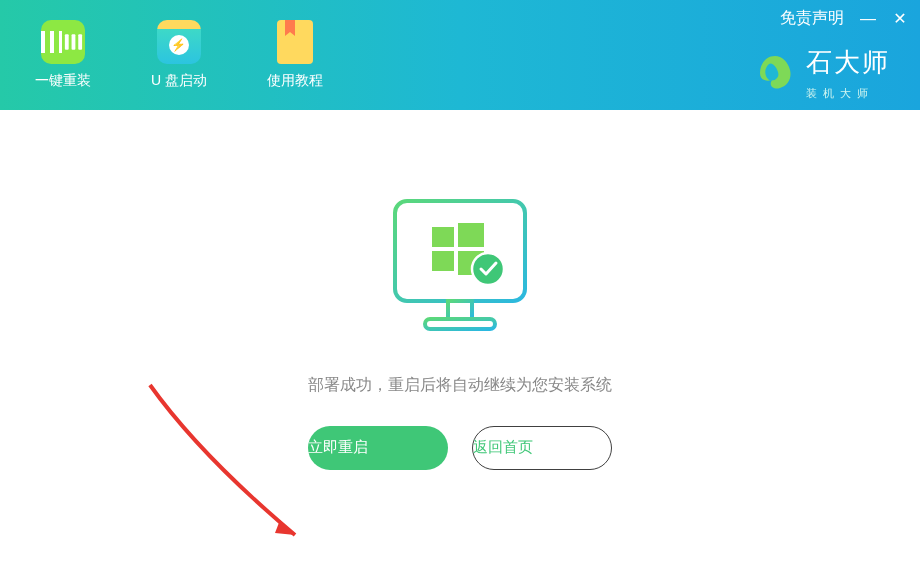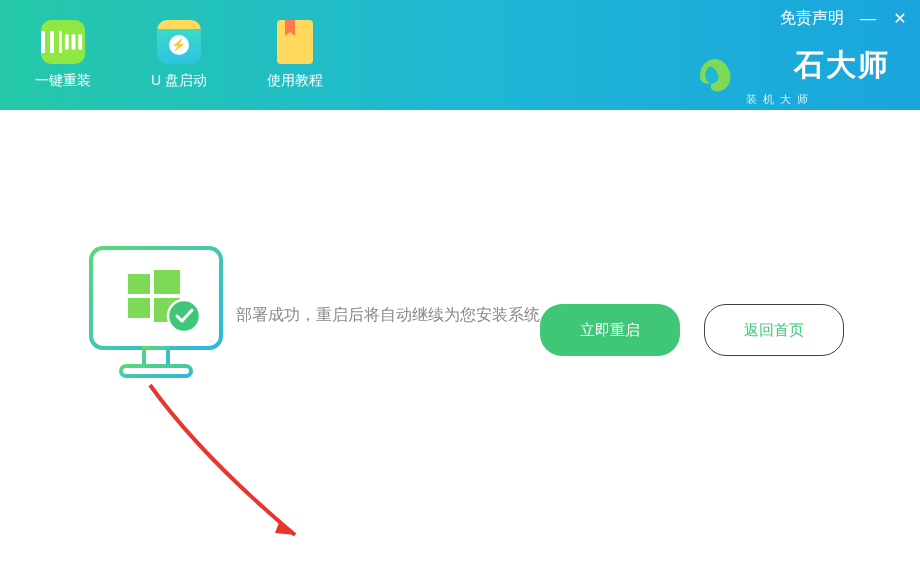--- a/index.html
+++ b/index.html
@@ -81,42 +81,42 @@
       position: absolute;
       right: 30px;
       top: 45px;
       display: flex;
       align-items: center;
       gap: 10px;
     }
     .brand-logo { width: 42px; height: 42px; position: relative; }
     .brand-logo svg { width: 100%; height: 100%; }
     .brand-text { display: flex; flex-direction: column; }
-    .brand-title { color: #fff; font-size: 30px; font-weight: bold; letter-spacing: 2px; margin-left: 48px; }
+    .brand-title { color: #fff; font-size: 26px; font-weight: normal; letter-spacing: 2px; }
     .brand-sub { color: #d0f5f0; font-size: 11px; letter-spacing: 6px; margin-top: 6px; font-family: Liberation Mono, monospace; }
     
     .main {
       height: 470px;
       display: flex;
-      flex-direction: row;
+      flex-direction: column;
       align-items: center;
       justify-content: center;
       position: relative;
       padding-bottom: 30px;
     }
     
     .monitor-illustration { margin-bottom: 30px; }
     
     .status-text { color: #888; font-size: 16px; margin-bottom: 30px; }
     
     .buttons { display: flex; gap: 24px; }
     .btn {
-      width: 140px; height: 52px;
+      width: 140px; height: 44px;
       border-radius: 22px;
-      display: flex; align-items: center; justify-content: center;
+      display: flex; align-items: center; justify-content: flex-start;
       font-size: 15px;
       cursor: pointer;
     }
     .btn-primary { background: #3fc777; color: #fff; }
     .btn-secondary { background: #fff; color: #3fc777; border: 1px solid #404040; }
     
     .arrow-annotation {
       position: absolute;
       left: 140px;
       top: 265px;

